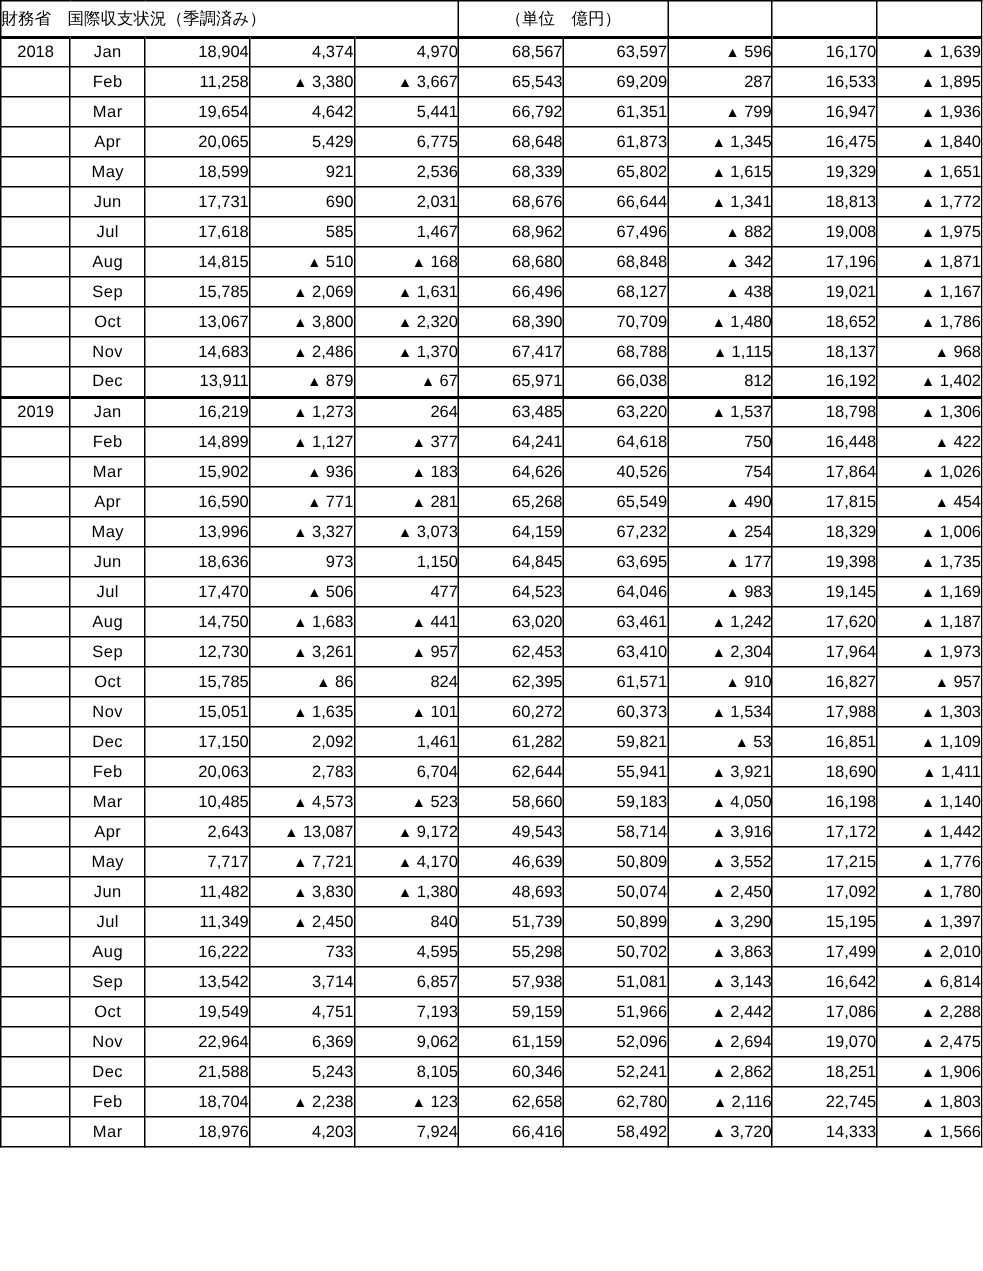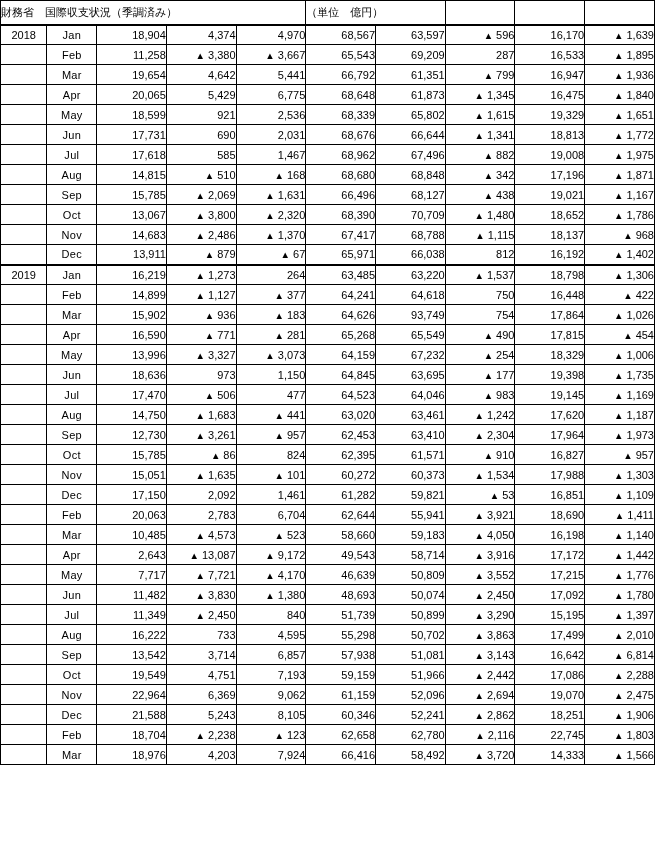--- a/index.html
+++ b/index.html
@@ -36,21 +36,21 @@
   
   .title-cell {
     text-align: left;
     font-weight: bold;
     font-size: 13.5px;
     padding: 3px 4px 4px 4px;
     letter-spacing: 0px;
     height: 24px;
   }
   .unit-cell {
-    text-align: left;
+    text-align: center;
     font-size: 11px;
     padding: 3px 2px 4px 4px;
     border-left: 1px solid #000;
   }
   
   .hdr {
     text-align: center;
     font-size: 11.5px;
     line-height: 1.18;
     padding: 2px 1px;
@@ -284,21 +284,21 @@
           <td class="num">16,448</td>
           <td class="num"><span class="tri">▲</span> 422</td>
         </tr>
         <tr class="row">
           <td class="yr"></td>
           <td class="mo">Mar</td>
           <td class="num">15,902</td>
           <td class="num"><span class="tri">▲</span> 936</td>
           <td class="num"><span class="tri">▲</span> 183</td>
           <td class="num">64,626</td>
-          <td class="num">93,749</td>
+          <td class="num">40,526</td>
           <td class="num">754</td>
           <td class="num">17,864</td>
           <td class="num"><span class="tri">▲</span> 1,026</td>
         </tr>
         <tr class="row">
           <td class="yr"></td>
           <td class="mo">Apr</td>
           <td class="num">16,590</td>
           <td class="num"><span class="tri">▲</span> 771</td>
           <td class="num"><span class="tri">▲</span> 281</td>

